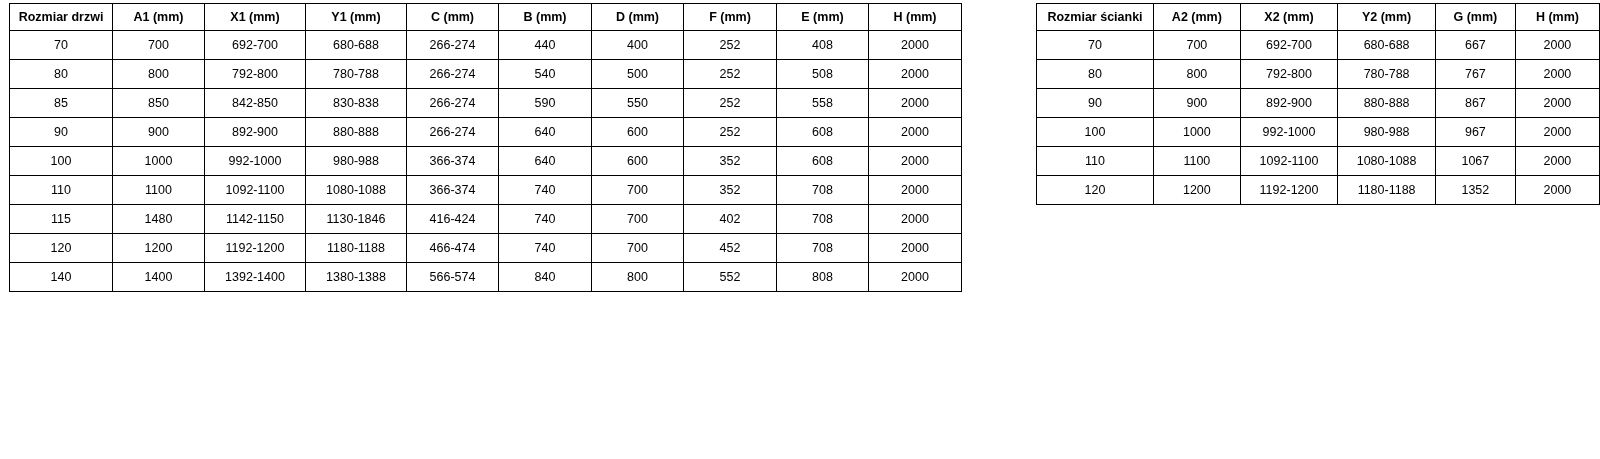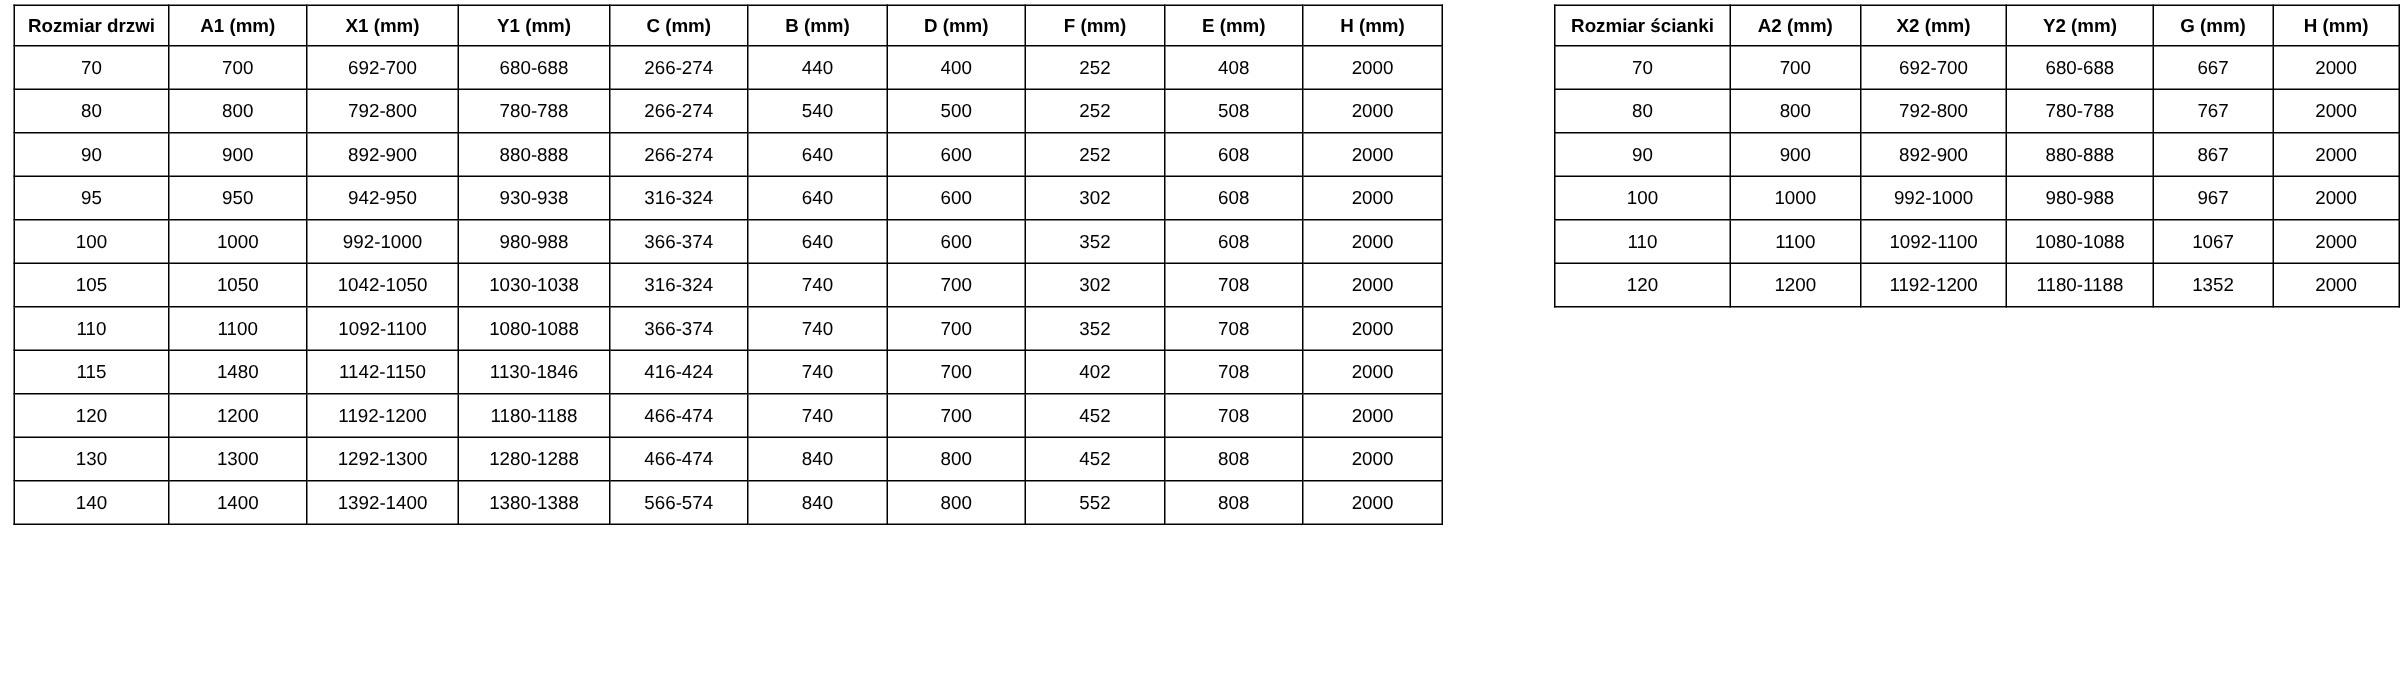--- a/index.html
+++ b/index.html
@@ -122,68 +122,56 @@
           <td>792-800</td>
           <td>780-788</td>
           <td>266-274</td>
           <td>540</td>
           <td>500</td>
           <td>252</td>
           <td>508</td>
           <td>2000</td>
         </tr>
         <tr>
+          <td>85</td>
+          <td>850</td>
+          <td>842-850</td>
+          <td>830-838</td>
+          <td>266-274</td>
+          <td>590</td>
+          <td>550</td>
+          <td>252</td>
+          <td>558</td>
+          <td>2000</td>
+        </tr>
+        <tr>
           <td>90</td>
           <td>900</td>
           <td>892-900</td>
           <td>880-888</td>
           <td>266-274</td>
           <td>640</td>
           <td>600</td>
           <td>252</td>
-          <td>608</td>
-          <td>2000</td>
-        </tr>
-        <tr>
-          <td>95</td>
-          <td>950</td>
-          <td>942-950</td>
-          <td>930-938</td>
-          <td>316-324</td>
-          <td>640</td>
-          <td>600</td>
-          <td>302</td>
           <td>608</td>
           <td>2000</td>
         </tr>
         <tr>
           <td>100</td>
           <td>1000</td>
           <td>992-1000</td>
           <td>980-988</td>
           <td>366-374</td>
           <td>640</td>
           <td>600</td>
           <td>352</td>
           <td>608</td>
           <td>2000</td>
         </tr>
         <tr>
-          <td>105</td>
-          <td>1050</td>
-          <td>1042-1050</td>
-          <td>1030-1038</td>
-          <td>316-324</td>
-          <td>740</td>
-          <td>700</td>
-          <td>302</td>
-          <td>708</td>
-          <td>2000</td>
-        </tr>
-        <tr>
           <td>110</td>
           <td>1100</td>
           <td>1092-1100</td>
           <td>1080-1088</td>
           <td>366-374</td>
           <td>740</td>
           <td>700</td>
           <td>352</td>
           <td>708</td>
           <td>2000</td>
@@ -203,32 +191,20 @@
         <tr>
           <td>120</td>
           <td>1200</td>
           <td>1192-1200</td>
           <td>1180-1188</td>
           <td>466-474</td>
           <td>740</td>
           <td>700</td>
           <td>452</td>
           <td>708</td>
-          <td>2000</td>
-        </tr>
-        <tr>
-          <td>130</td>
-          <td>1300</td>
-          <td>1292-1300</td>
-          <td>1280-1288</td>
-          <td>466-474</td>
-          <td>840</td>
-          <td>800</td>
-          <td>452</td>
-          <td>808</td>
           <td>2000</td>
         </tr>
         <tr>
           <td>140</td>
           <td>1400</td>
           <td>1392-1400</td>
           <td>1380-1388</td>
           <td>566-574</td>
           <td>840</td>
           <td>800</td>

